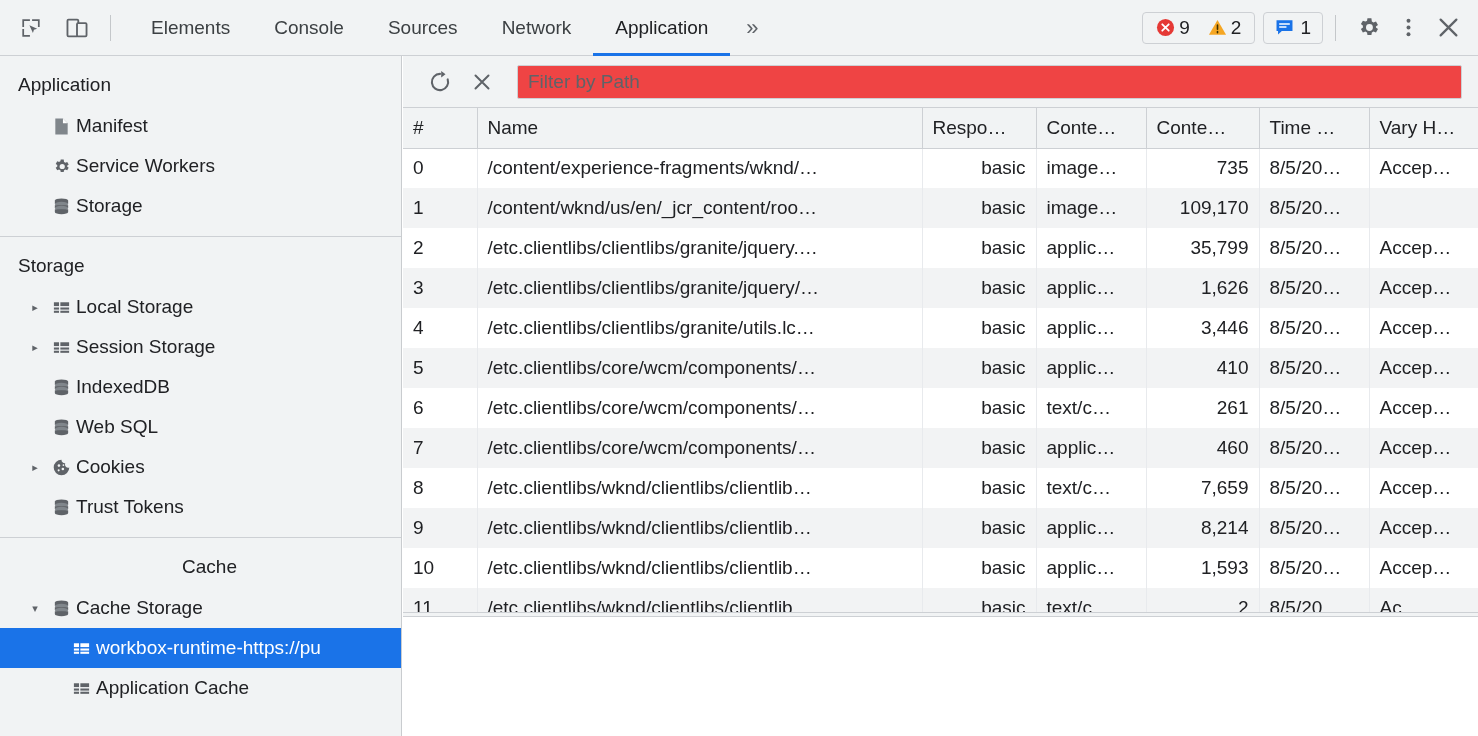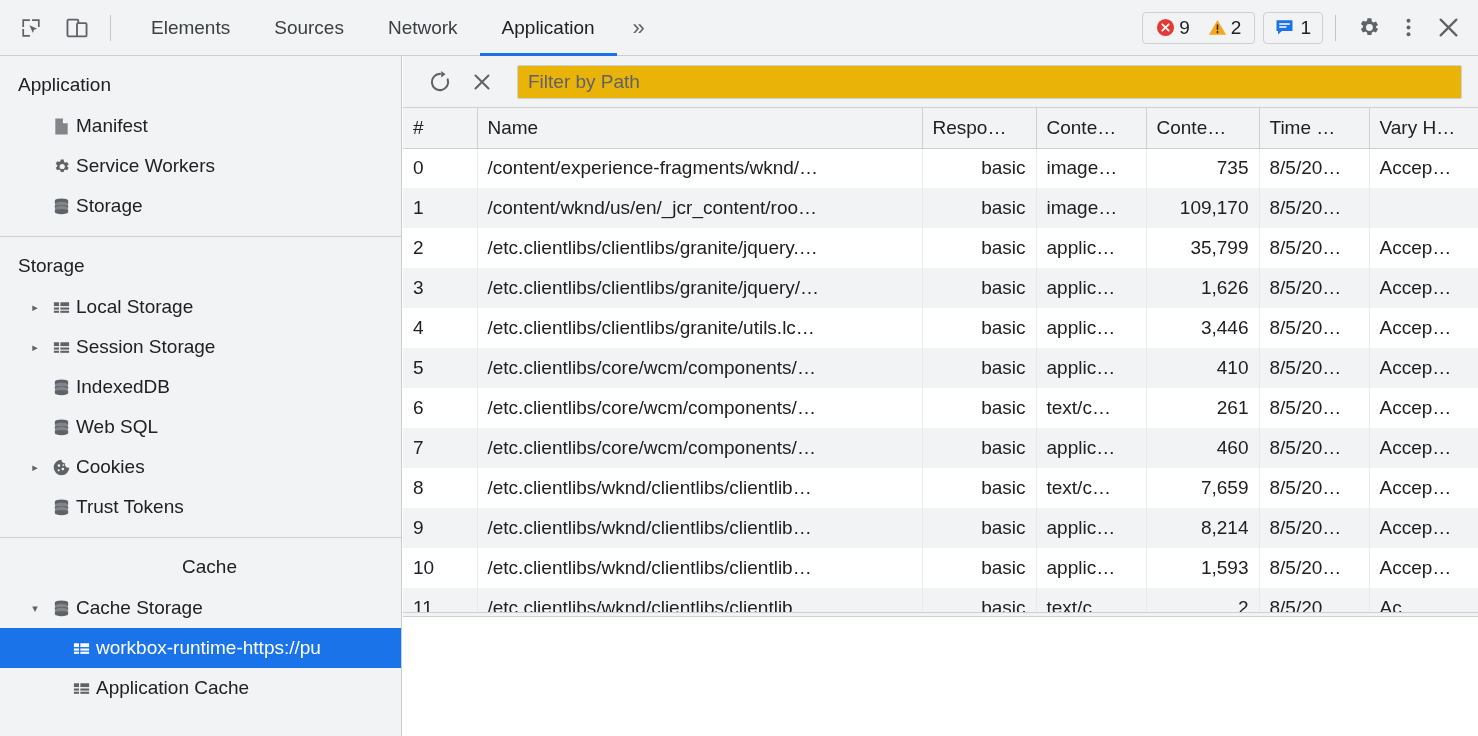--- a/index.html
+++ b/index.html
@@ -100,21 +100,21 @@
   .filterbar {
     height: 52px; background: #f1f3f4; border-bottom: 1px solid #cdd0d4;
     display: flex; align-items: center; padding: 0 16px;
   }
   .fb-btn {
     width: 42px; height: 42px; display: flex; align-items: center; justify-content: center;
     cursor: pointer;
   }
   .filter-input {
     flex: 1; height: 34px; margin-left: 14px; 
-    border: 1px solid #cdd0d4; background: #eab308; border-radius: 2px;
+    border: 1px solid #cdd0d4; background: #ef4444; border-radius: 2px;
     font-family: "Liberation Sans", sans-serif; font-size: 19px;
     color: #202124; padding: 0 10px; outline: none;
   }
   .filter-input::placeholder { color: #5f6368; }
 
   
   .tablewrap { position: relative; height: 504px; overflow: hidden; background: #fff; }
   table.grid { border-collapse: collapse; width: 1075px; table-layout: fixed; font-size: 19px; }
   table.grid th {
     background: #f1f3f4; color: #202124; font-weight: normal; text-align: left;
@@ -160,20 +160,21 @@
     <div class="tb-icon">
       <svg width="26" height="26" viewBox="0 0 24 24">
         <rect x="3.2" y="4.2" width="10" height="15.6" rx="1" fill="none" stroke="#5f6368" stroke-width="1.7"></rect>
         <rect x="12" y="7.5" width="8.8" height="12.3" rx="1" fill="#f1f3f4" stroke="#5f6368" stroke-width="1.7"></rect>
       </svg>
     </div>
     <div class="tb-sep"></div>
 
     <div class="tabs">
       <div class="tab">Elements</div>
+      <div class="tab">Console</div>
       <div class="tab">Sources</div>
       <div class="tab">Network</div>
       <div class="tab active">Application</div>
     </div>
     <div class="tab-more">»</div>
 
     <div class="tb-right">
       <div class="counters">
         <div class="counter">
           <svg width="19" height="19" viewBox="0 0 20 20">

